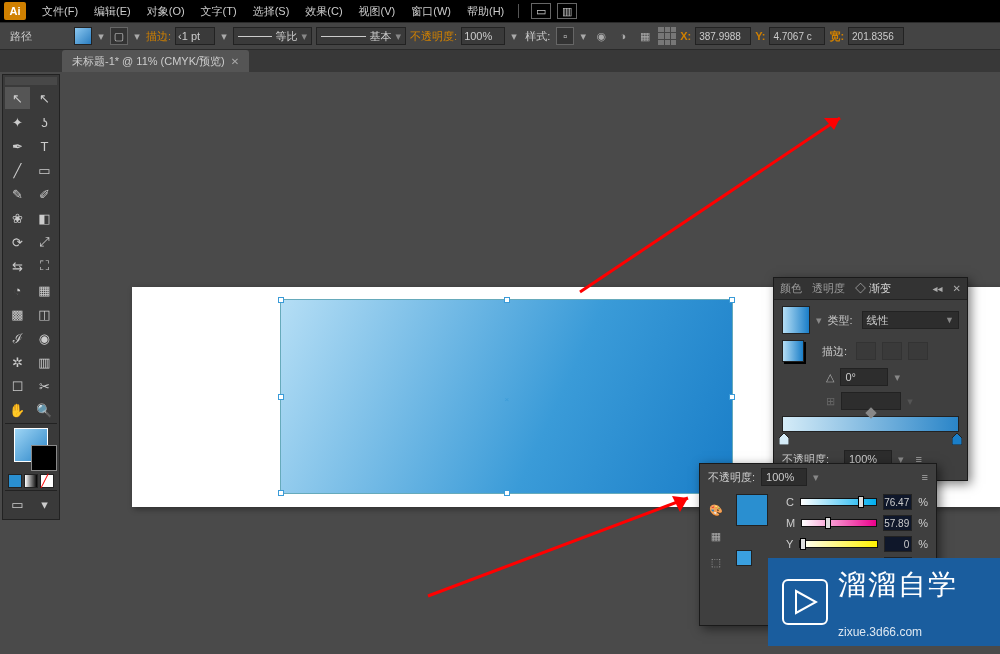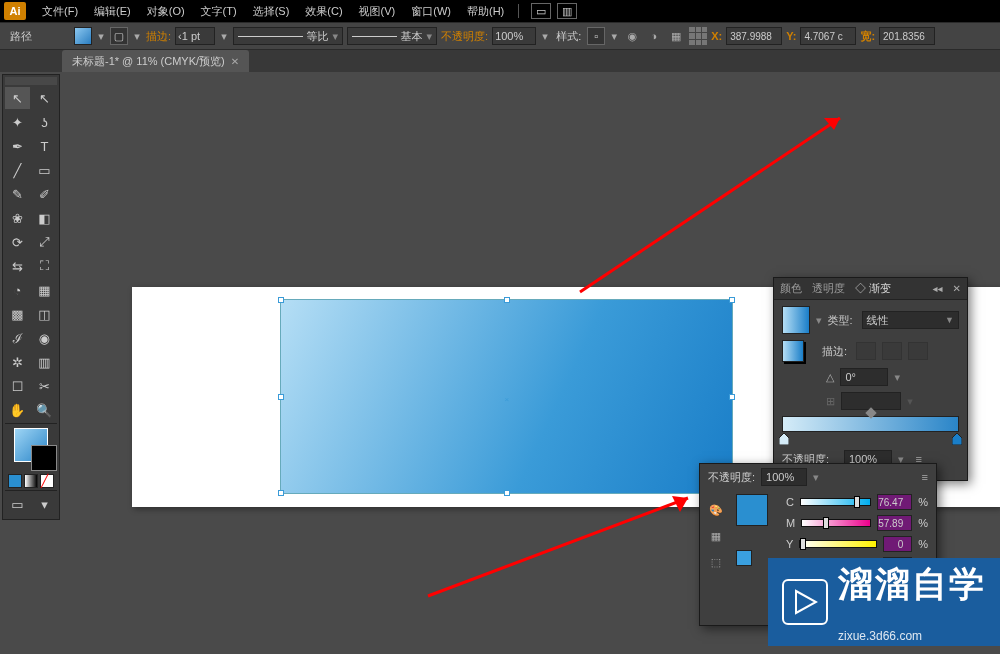--- a/index.html
+++ b/index.html
@@ -85,39 +85,39 @@
 .colorpanel .opinput { width:46px; height:18px; background:#2d2d2d; border:1px solid #222; color:#ccc; padding:0 4px; display:flex; align-items:center; }
 .colorpanel .sideicons { position:absolute; left:6px; top:38px; display:flex; flex-direction:column; gap:10px; }
 .colorpanel .sideicons .si { width:20px; height:16px; color:#aaa; display:flex; align-items:center; justify-content:center; }
 .colorpanel .swbig { width:32px; height:32px; background:#2a8fd0; border:1px solid #222; }
 .colorpanel .swlink { width:16px; height:16px; background:#3aa0e0; border:1px solid #222; margin-top:24px; }
 .colorpanel .sliders { display:flex; flex-direction:column; gap:5px; margin-left:42px; }
 .colorpanel .srow { display:flex; align-items:center; gap:6px; }
 .colorpanel .srow .sl { width:10px; color:#ccc; }
 .colorpanel .srow .strack { position:relative; width:110px; height:8px; border:1px solid #111; }
 .colorpanel .srow .sthumb { position:absolute; top:-3px; width:6px; height:12px; background:#ddd; border:1px solid #000; }
-.colorpanel .srow .sval { width:38px; height:16px; background:#701a75; border:1px solid #222; color:#ccc; font-size:10px; display:flex; align-items:center; justify-content:flex-end; padding-right:8px; }
+.colorpanel .srow .sval { width:38px; height:16px; background:#0f172a; border:1px solid #222; color:#ccc; font-size:10px; display:flex; align-items:center; justify-content:flex-end; padding-right:2px; }
 .colorpanel .srow .pct { color:#ccc; }
 .trk-c { background:linear-gradient(90deg,#fff,#00aeef); }
 .trk-m { background:linear-gradient(90deg,#fff,#ec008c); }
 .trk-y { background:linear-gradient(90deg,#fff,#fff200); }
 .trk-k { background:linear-gradient(90deg,#fff,#000); }
 .colorpanel .bwsw { display:flex; gap:0; margin:8px 0 4px 42px; }
 .colorpanel .bwsw span { width:14px; height:14px; border:1px solid #555; }
 .colorpanel .spectrum { height:18px; margin-left:42px; background:linear-gradient(90deg,#f00,#ff0,#0f0,#0ff,#00f,#f0f,#f00); border:1px solid #222; }
 
 
 .arrow { position:absolute; pointer-events:none; }
 
 
 .watermark { position:absolute; right:0; bottom:8px; width:232px; height:88px; background:#1a5d9e; display:flex; align-items:center; gap:10px; padding:0 14px; }
 .watermark .wmicon { width:46px; height:46px; border:2px solid #fff; border-radius:6px; display:flex; align-items:center; justify-content:center; }
 .watermark .wmicon svg { display:block; }
 .watermark .wmtext { color:#fff; }
-.watermark .wmtext .t1 { font-size:35px; font-weight:bold; letter-spacing:2px; }
+.watermark .wmtext .t1 { font-size:28px; font-weight:normal; letter-spacing:2px; }
 .watermark .wmtext .t2 { font-size:12px; opacity:.85;margin-top:21px; }
 </style>
 </head>
 <body>
 
 <div class="menubar">
   <div class="logo">Ai</div>
   <div class="mitem">文件(F)</div>
   <div class="mitem">编辑(E)</div>
   <div class="mitem">对象(O)</div>
@@ -138,21 +138,21 @@
   <div class="sw"></div>
   <div class="drop">▾</div>
   <div class="sqbtn">▢</div>
   <div class="drop">▾</div>
   <span class="stroke-lbl">描边:</span>
   <div class="num">
       <span>‹</span>
       <span>1 pt</span>
     </div>
   <div class="drop">▾</div>
-  <div class="combo" style="width:110px">
+  <div class="combo" style="width:79px">
       <div class="line"></div>
       <span>等比</span>
       <span style="color:#888">▾</span>
     </div>
   <div class="combo" style="width:90px">
       <div class="line"></div>
       <span>基本</span>
       <span style="color:#888">▾</span>
     </div>
   <span class="opac-lbl">不透明度:</span>

